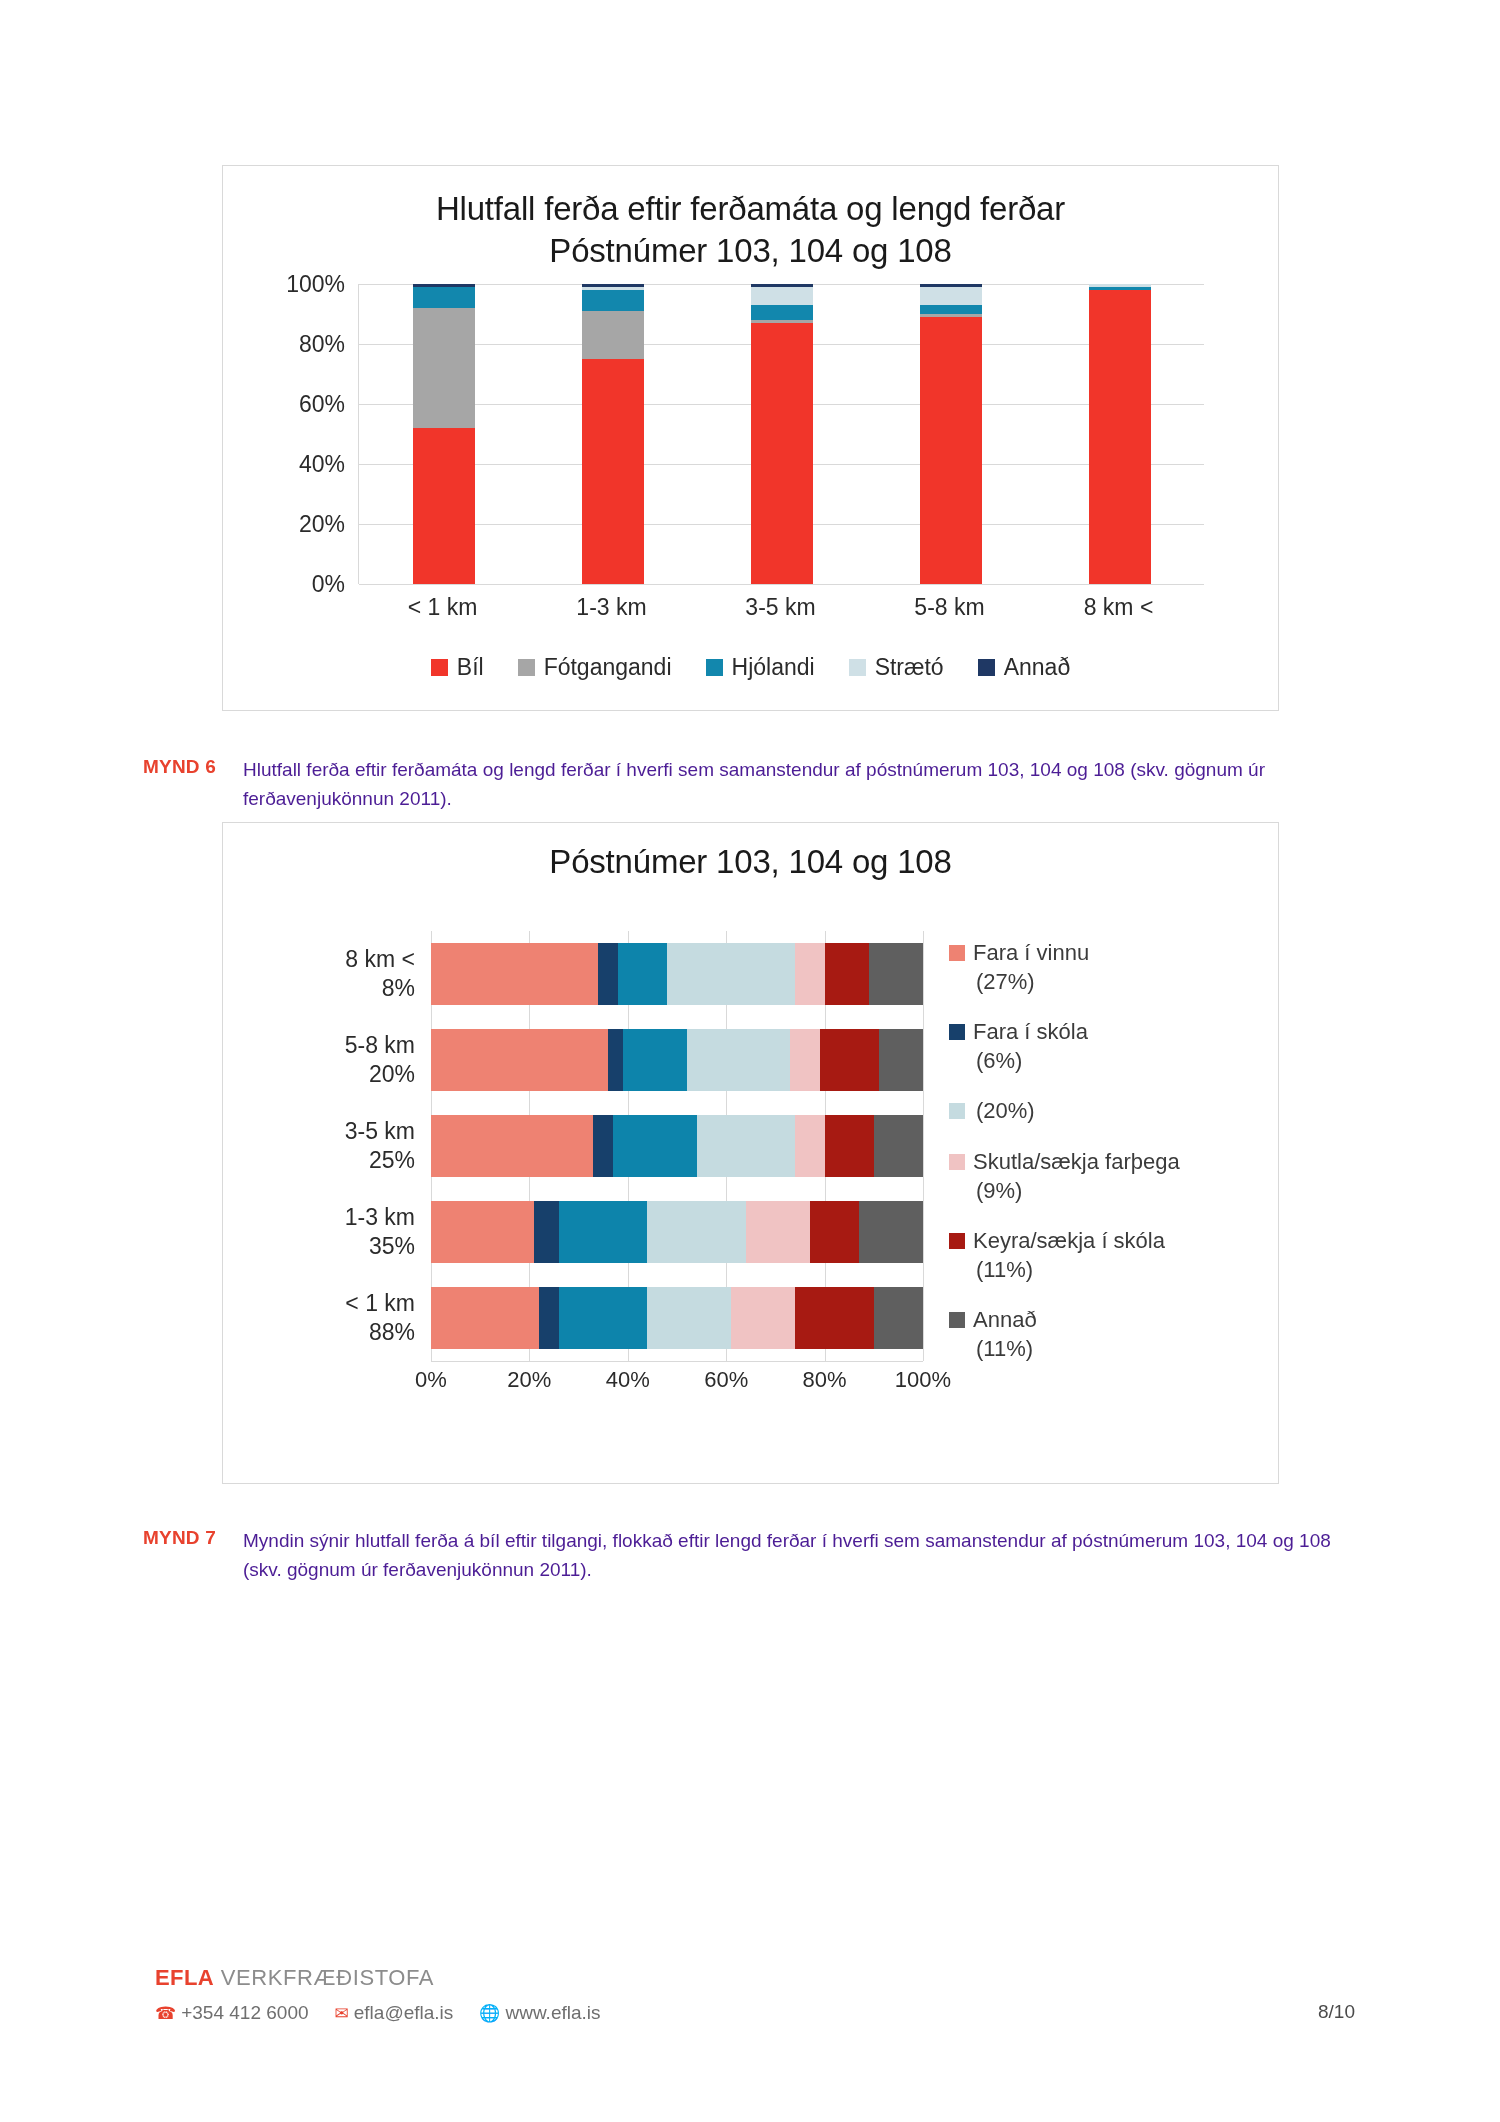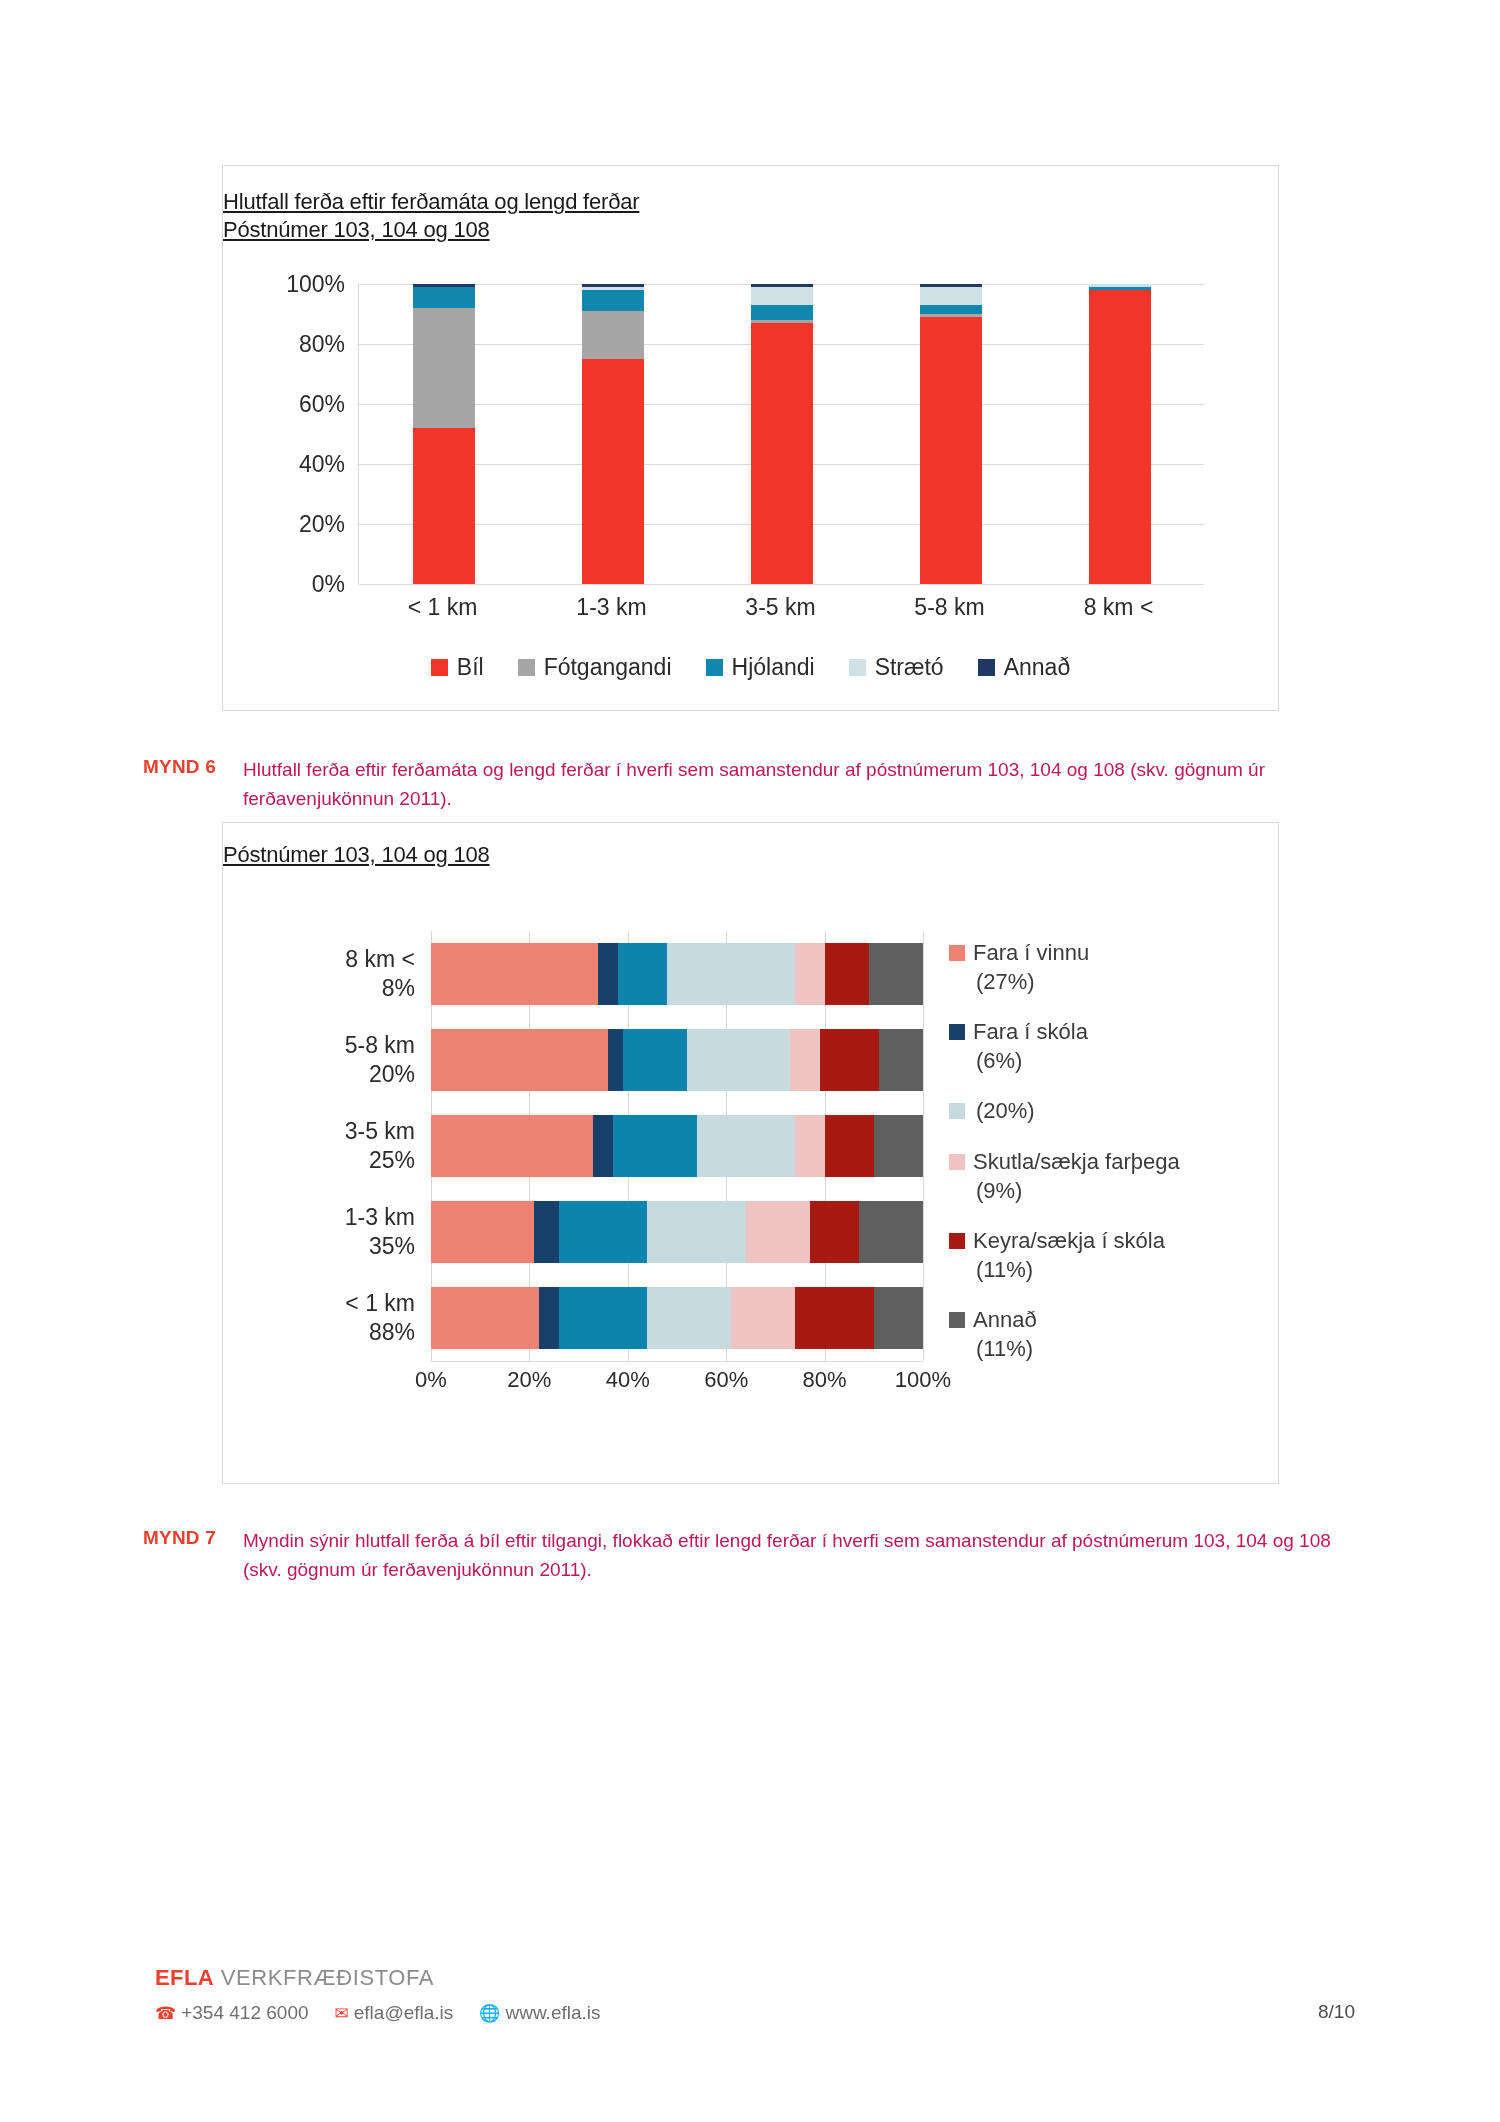--- a/index.html
+++ b/index.html
@@ -24,26 +24,26 @@
 
   
   .chart-frame {
     position: absolute;
     border: 1px solid #d9d9d9;
     background: #ffffff;
     box-sizing: border-box;
   }
 
   .chart-title {
-    font-size: 22px;
+    text-align: center;
+    font-size: 33px;
     line-height: 1.28;
     color: #1a1a1a;
     font-weight: 400;
     letter-spacing: -0.2px;
-    text-decoration: underline;
   }
   .chart-title .ln2 { display: block; }
 
   
   #chart1 {
     left: 222px;
     top: 165px;
     width: 1057px;
     height: 546px;
   }
@@ -271,21 +271,21 @@
     width: 100px;
     flex: none;
     color: #e8422e;
     font-weight: bold;
     font-size: 19px;
     letter-spacing: 0.2px;
   }
   .cap-text {
     font-size: 19px;
     line-height: 1.52;
-    color: #be185d;
+    color: #4c1d95;
   }
   #caption6 { top: 756px; }
   #caption7 { top: 1527px; }
 
   
   .footer {
     position: absolute;
     left: 155px;
     top: 1965px;
     width: 1200px;

